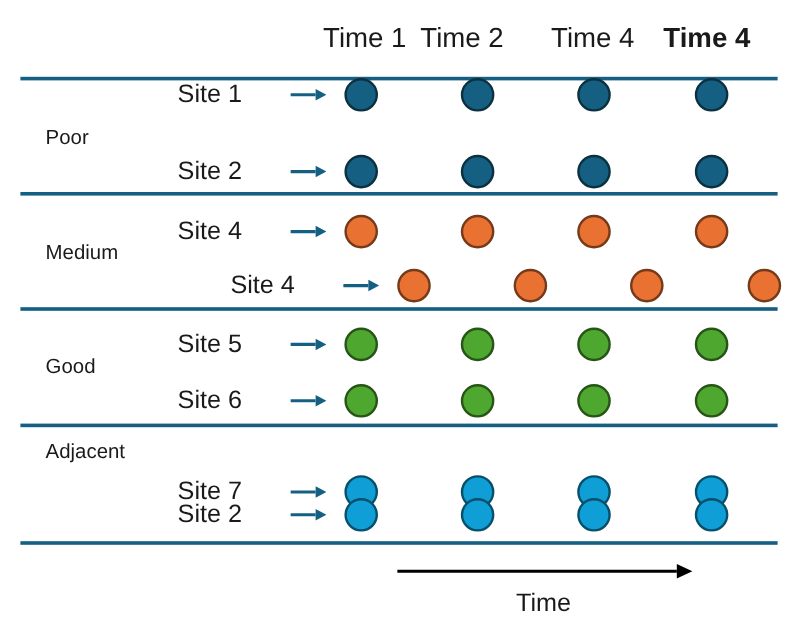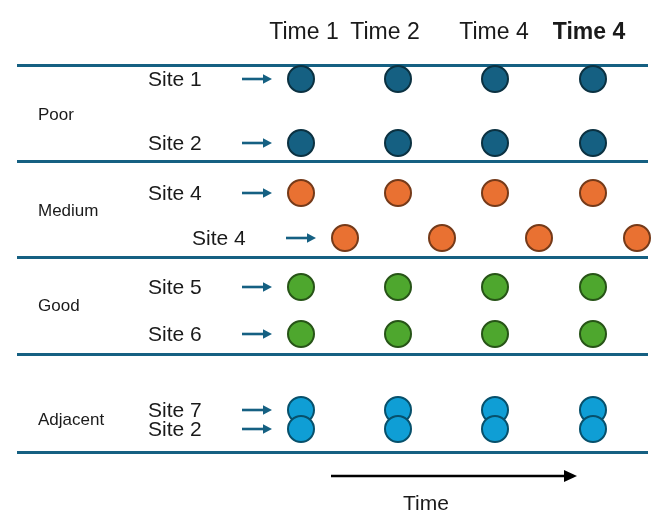--- a/index.html
+++ b/index.html
@@ -46,21 +46,21 @@
     position: absolute;
     left: 38px;
     height: 26px;
     line-height: 26px;
     font-size: 17px;
     white-space: nowrap;
   }
   .gl0 { top: 102px; }
   .gl1 { top: 198px; }
   .gl2 { top: 293px; }
-  .gl3 { top: 407px; }
+  .gl3 { top: 364px; }
 
   
   .site-row {
     position: absolute;
     left: 0;
     width: 666px;
     height: 30px;
   }
   .sr0 { top: 64px; }
   .sr1 { top: 128px; }
@@ -108,21 +108,21 @@
     left: 331px;
     top: 468px;
   }
   .time-axis-label {
     position: absolute;
     left: 403px;
     top: 490px;
     width: 100px;
     height: 26px;
     line-height: 26px;
-    text-align: left;
+    text-align: center;
     font-size: 21px;
   }
 </style>
 </head>
 <body>
 
 <div class="canvas">
 
   <div class="time-header th0">Time 1</div>
   <div class="time-header th1">Time 2</div>

